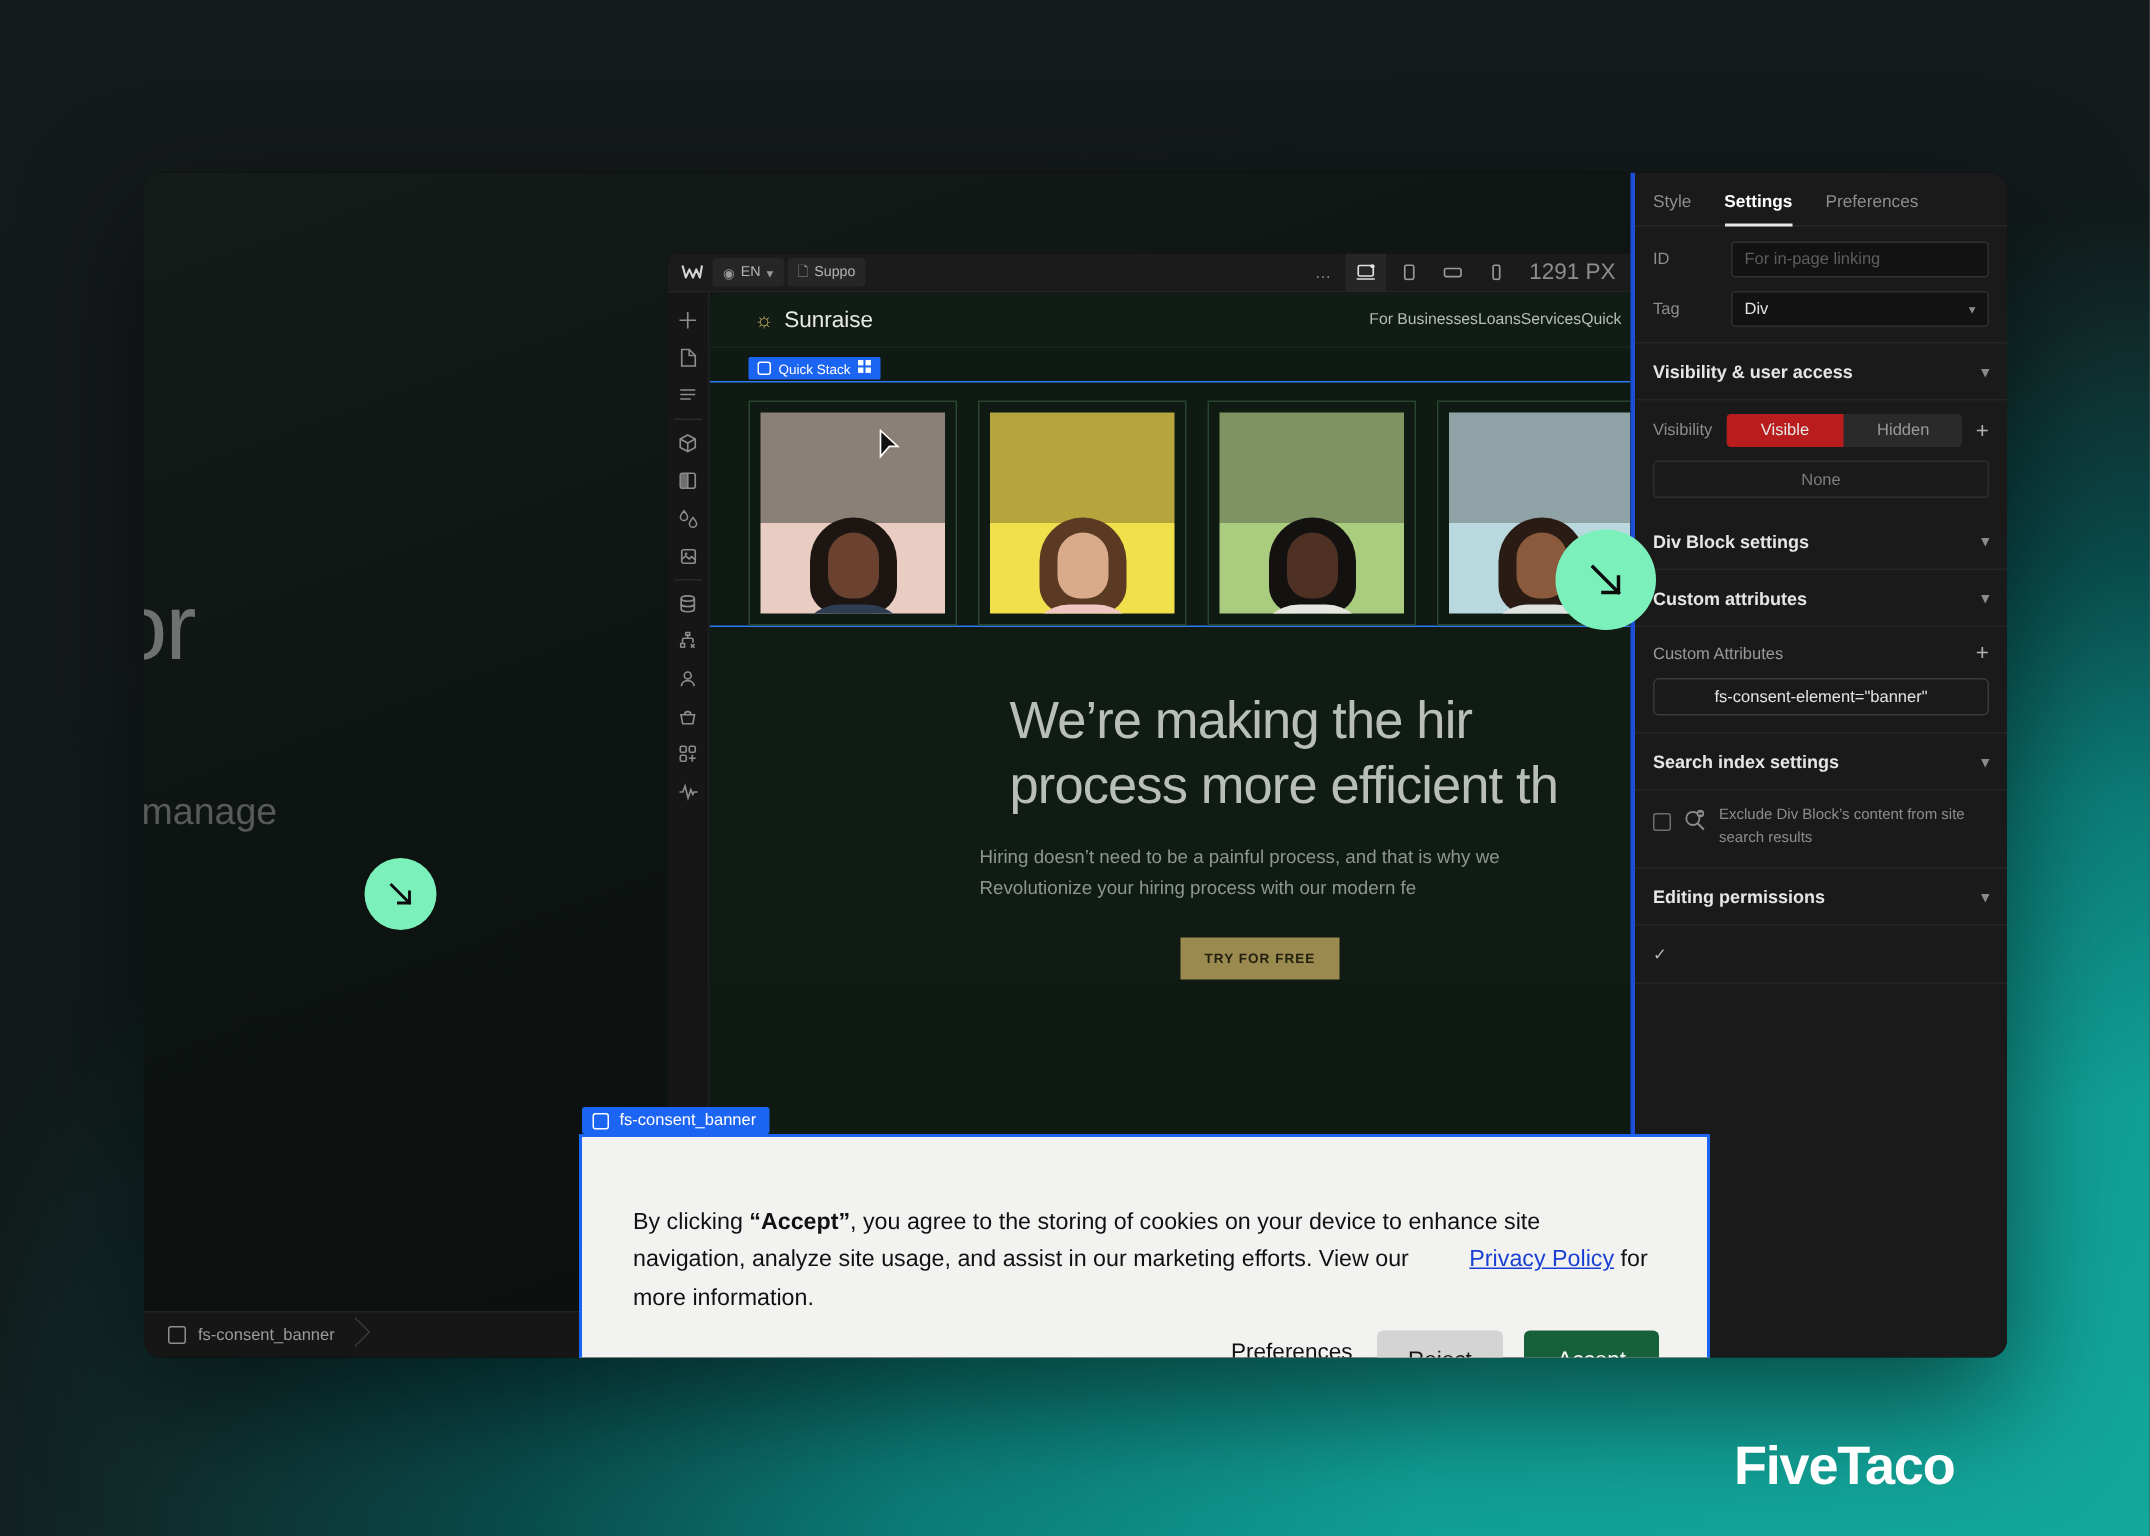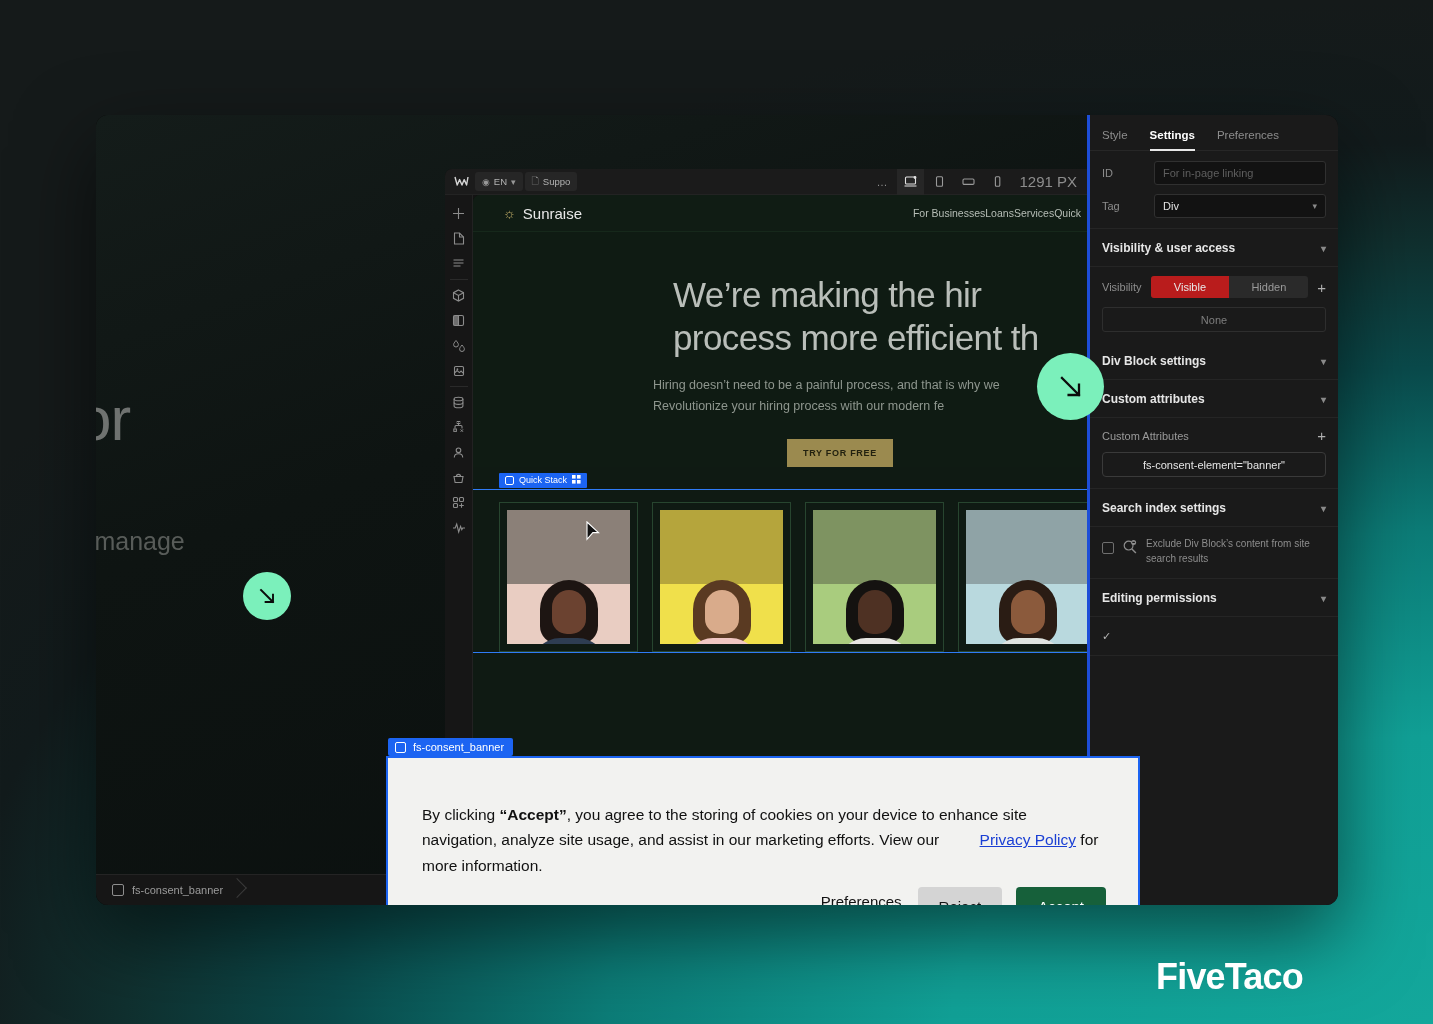--- a/index.html
+++ b/index.html
@@ -417,26 +417,20 @@
               <span class="brand-mark">☼</span>
               <span>Sunraise</span>
             </div>
             <div class="nav-spacer"></div>
             <div class="nav-links">
               <a>For Businesses</a>
               <a>Loans</a>
               <a>Services</a>
               <a>Quick</a>
             </div>
-          </div>
-
-          <div id="hero">
-            <h1><span>We’re making the hir</span><br><span>process more efficient th</span></h1>
-            <p><span>Hiring doesn’t need to be a painful process, and that is why we</span><br><span>Revolutionize your hiring process with our modern fe</span></p>
-            <div id="try-btn">TRY FOR FREE</div>
           </div>
 
           <div id="quickstack-wrap">
             <div id="qs-label">
               <span class="bc-box" style="width:9px;height:9px;border-color:#fff;border-width:1.2px"></span>
               <span>Quick Stack</span>
               <span>
                 <svg width="9" height="9" viewBox="0 0 9 9">
                     <rect x="0" y="0" width="3.6" height="3.6" fill="#fff"></rect>
                     <rect x="5" y="0" width="3.6" height="3.6" fill="#fff"></rect>
@@ -485,20 +479,26 @@
                   </div>
               </div>
               <div id="cursor">
                 <svg width="15" height="20" viewBox="0 0 15 20">
                     <path d="M1 1l11.5 10.6H6.9L1 18.4z" fill="#111" stroke="#fff" stroke-width="1.1"></path>
                   </svg>
               </div>
             </div>
           </div>
 
+          <div id="hero">
+            <h1><span>We’re making the hir</span><br><span>process more efficient th</span></h1>
+            <p><span>Hiring doesn’t need to be a painful process, and that is why we</span><br><span>Revolutionize your hiring process with our modern fe</span></p>
+            <div id="try-btn">TRY FOR FREE</div>
+          </div>
+
         </div>
       </div>
     </div>
 
     <div id="bottombar">
       <div id="bc-item">
         <span class="bc-box"></span>
         <span>fs-consent_banner</span>
       </div>
     </div>

